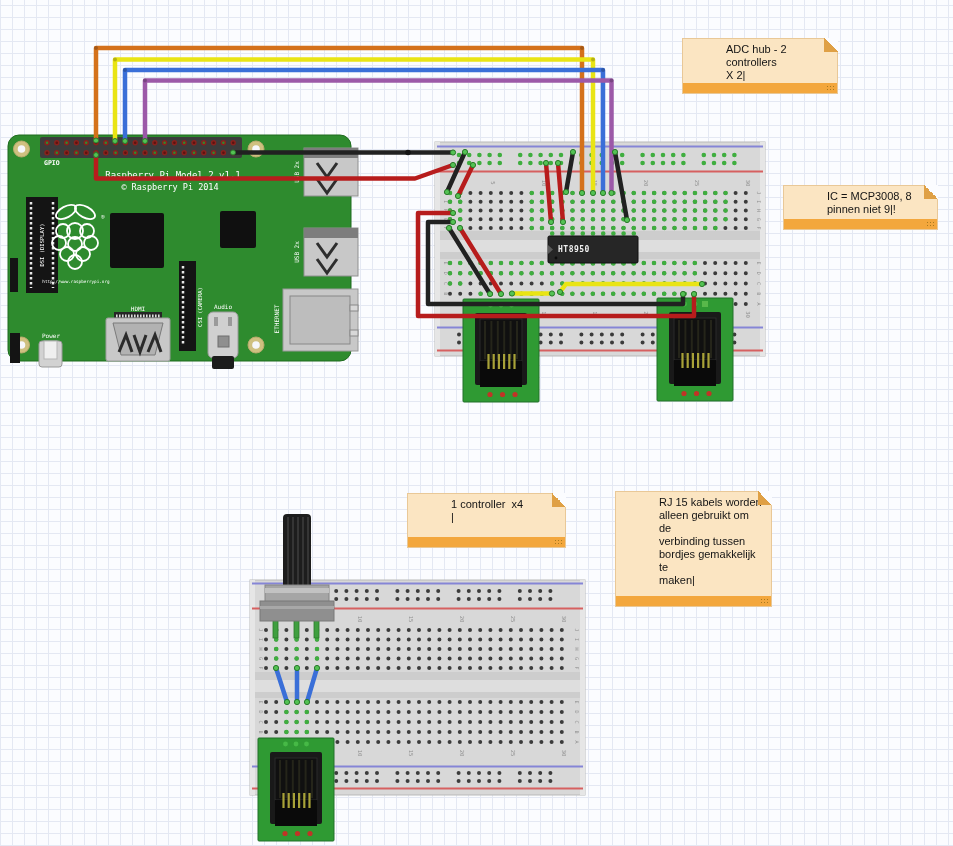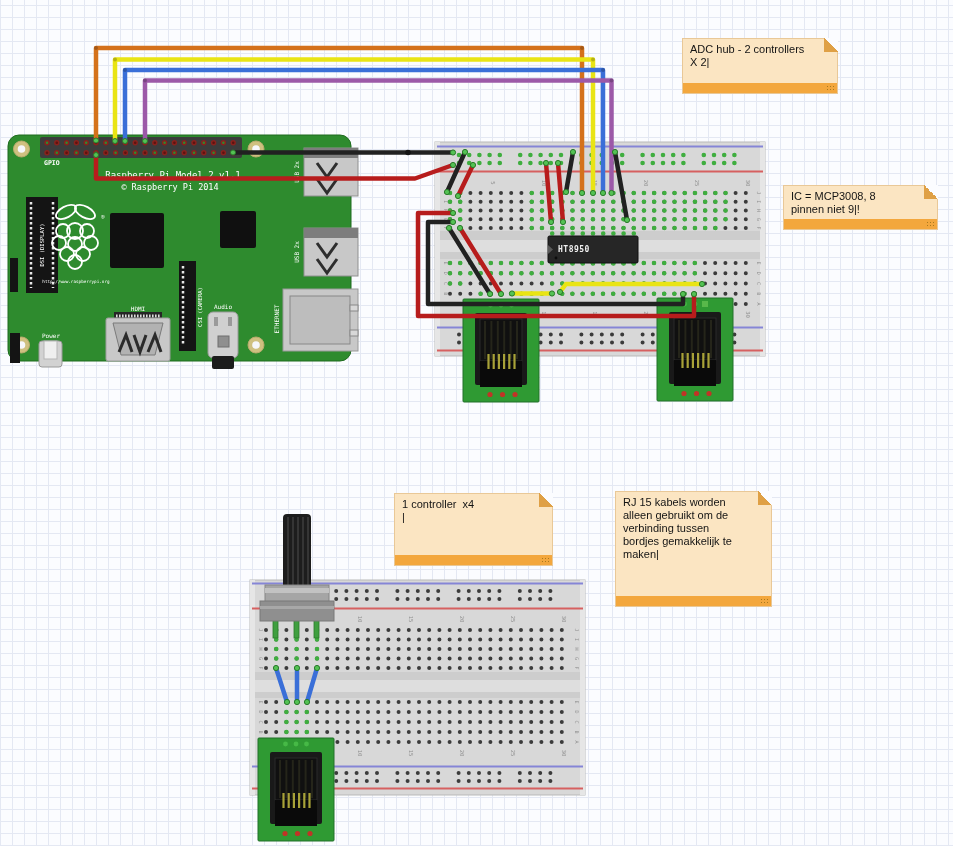--- a/index.html
+++ b/index.html
@@ -4,21 +4,21 @@
 <style>
   html,body{margin:0;padding:0}
   #screen{position:relative;width:953px;height:846px;overflow:hidden;
     background:
       repeating-linear-gradient(0deg,#e4e8f3 0 1px,transparent 1px 12px),
       repeating-linear-gradient(90deg,#e4e8f3 0 1px,transparent 1px 12px),
       #fbfcff;
     font-family:"Liberation Sans",sans-serif;}
   #scene{position:absolute;left:0;top:0}
   .note{position:absolute;background:#fbe5c2;border:1px solid #e9c897;box-sizing:border-box;
-        font:11px/13px "Liberation Sans",sans-serif;color:#141414;}
+        font:11px/13px "Liberation Sans",sans-serif;color:#141414;padding-left:36px;}
   .note-text{padding:4px 7px 2px 7px;white-space:pre-wrap}
   .note-bar{position:absolute;left:0;right:0;bottom:0;height:10px;background:#f3a73d}
   .note-fold{position:absolute;top:-1px;right:-1px;width:14px;height:14px;
         background:linear-gradient(to bottom left,#fbfcff 0 50%,#dfa045 50% 100%)}
   .note-grip{position:absolute;right:2px;bottom:2px;width:9px;height:6px;
         background-image:radial-gradient(#a8791f 34%,transparent 36%);background-size:3px 3px}
   svg text{font-family:"DejaVu Sans Mono",monospace}
 </style>
 </head>
 <body>
@@ -390,21 +390,21 @@
       </div>
 </div>
 <div class="note" id="note-ic" style="left:783px;top:185px;width:155px;height:45px">
   <div class="note-text">IC = MCP3008, 8
 pinnen niet 9|!</div>
   <div class="note-fold"></div>
   <div class="note-bar">
         <div class="note-grip"></div>
       </div>
 </div>
-<div class="note" id="note-controller" style="left:394px;top:493px;width:159px;height:73px">
+<div class="note" id="note-controller" style="left:407px;top:493px;width:159px;height:55px">
   <div class="note-text">1 controller  x4
 |</div>
   <div class="note-fold"></div>
   <div class="note-bar">
         <div class="note-grip"></div>
       </div>
 </div>
 <div class="note" id="note-rj11" style="left:615px;top:491px;width:157px;height:116px">
   <div class="note-text">RJ 15 kabels worden
 alleen gebruikt om de

